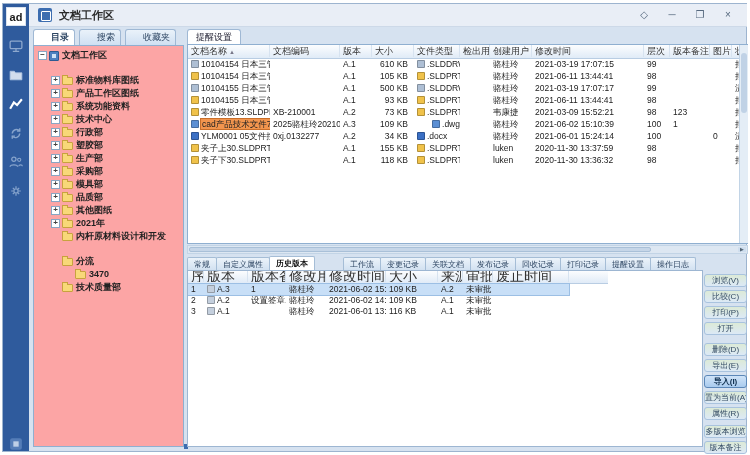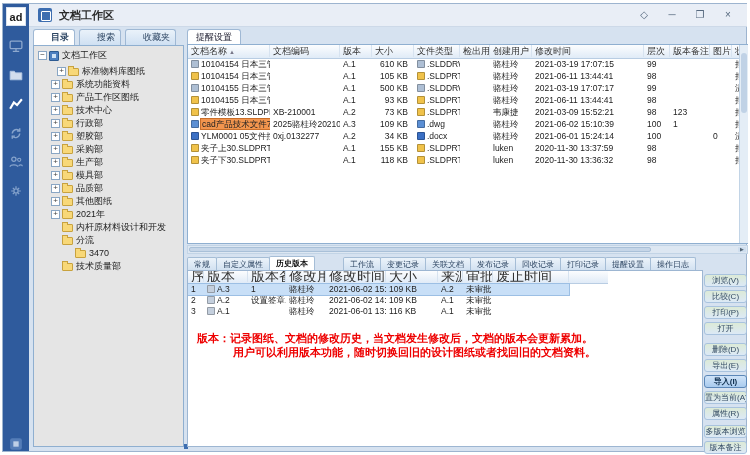--- a/index.html
+++ b/index.html
@@ -18,21 +18,21 @@
   #title-ic{position:absolute;left:9px;top:4px;width:14px;height:14px;background:#3c6db0;border-radius:2px;}
   #title-ic::after{content:'';position:absolute;left:3px;top:3px;width:8px;height:8px;border:1px solid #fff;border-radius:1px;}
   #title-text{position:absolute;left:30px;top:4px;font-size:11px;font-weight:bold;color:#2a2a2a;}
   .winctl{position:absolute;top:3px;width:22px;height:16px;text-align:center;line-height:16px;font-size:10px;color:#55687e;cursor:default;}
   
   #left-tabs{position:absolute;left:33px;top:29px;width:152px;height:17px;}
   .ltab{position:absolute;top:0;height:16px;border:1px solid #9fb8d4;border-bottom:none;border-radius:3px 3px 0 0;
     background:linear-gradient(#eaf2fa,#cfe0f2);font-size:9px;color:#2d4562;line-height:15px;padding:0 5px 0 17px;box-sizing:border-box;white-space:nowrap;}
   .ltab.active{background:#fff;font-weight:bold;}
   .ltab .tabic{position:absolute;left:3px;top:3px;width:11px;height:9px;}
-  #tree-box{position:absolute;left:33px;top:45px;width:151px;height:402px;background:#e5e5e5;border:1px solid #8fafd0;box-sizing:border-box;overflow:hidden;}
+  #tree-box{position:absolute;left:33px;top:45px;width:151px;height:402px;background:#fca5a5;border:1px solid #8fafd0;box-sizing:border-box;overflow:hidden;font-weight:bold;}
   .tnode{position:relative;height:13px;line-height:13px;font-size:9px;color:#222;white-space:nowrap;}
   .exp{display:inline-block;width:9px;height:9px;border:1px solid #89a6c4;background:#fff;box-sizing:border-box;
     font-size:8px;line-height:6px;text-align:center;color:#444;vertical-align:middle;margin-right:2px;}
   .exp.none{border:none;background:transparent;}
   .fold{display:inline-block;width:11px;height:8px;background:#f8d878;border:1px solid #c8a23e;border-radius:1px;
     position:relative;vertical-align:middle;margin-right:3px;box-sizing:border-box;}
   .fold::before{content:'';position:absolute;top:-3px;left:-1px;width:4px;height:2px;background:#f8d878;border:1px solid #c8a23e;border-bottom:none;}
   .wsic{display:inline-block;width:10px;height:10px;background:#4d7fc0;border:1px solid #2c5a92;border-radius:1px;
     position:relative;vertical-align:middle;margin-right:3px;box-sizing:border-box;}
   .wsic::after{content:'';position:absolute;left:2px;top:2px;width:4px;height:4px;background:#cfe2f6;}
@@ -142,34 +142,34 @@
     <span id="winctls"><span class="winctl" style="right: 92px;">◇</span><span class="winctl" style="right: 64px;">─</span><span class="winctl" style="right: 36px;">❐</span><span class="winctl" style="right: 8px;">×</span></span>
   </div>
 
   <div id="left-tabs">
       <div class="ltab active" style="left: 0px;"><span class="tabic catalog-icon"></span><span>目录</span></div>
       <div class="ltab" style="left: 46px;"><span class="tabic search-icon"></span><span>搜索</span></div>
       <div class="ltab" style="left: 92px;"><span class="tabic favorites-icon"></span><span>收藏夹</span></div>
     </div>
   <div id="tree-box">
       <div class="tnode" style="padding-left: 4px; margin-top: 3px;"><span class="exp">−</span><span class="wsic"></span><span class="lbl">文档工作区</span></div>
-      <div class="tnode" style="padding-left: 23px; margin-top: 3px;"><span class="exp">+</span><span class="fold"></span><span class="lbl">标准物料库图纸</span></div>
+      <div class="tnode" style="padding-left: 17px; margin-top: 12px;"><span class="exp">+</span><span class="fold"></span><span class="lbl">标准物料库图纸</span></div>
+      <div class="tnode" style="padding-left: 17px; margin-top: 0px;"><span class="exp">+</span><span class="fold"></span><span class="lbl">产品工作区图纸</span></div>
       <div class="tnode" style="padding-left: 17px; margin-top: 0px;"><span class="exp">+</span><span class="fold"></span><span class="lbl">系统功能资料</span></div>
-      <div class="tnode" style="padding-left: 17px; margin-top: 0px;"><span class="exp">+</span><span class="fold"></span><span class="lbl">产品工作区图纸</span></div>
       <div class="tnode" style="padding-left: 17px; margin-top: 0px;"><span class="exp">+</span><span class="fold"></span><span class="lbl">技术中心</span></div>
       <div class="tnode" style="padding-left: 17px; margin-top: 0px;"><span class="exp">+</span><span class="fold"></span><span class="lbl">行政部</span></div>
       <div class="tnode" style="padding-left: 17px; margin-top: 0px;"><span class="exp">+</span><span class="fold"></span><span class="lbl">塑胶部</span></div>
+      <div class="tnode" style="padding-left: 17px; margin-top: 0px;"><span class="exp">+</span><span class="fold"></span><span class="lbl">生产部</span></div>
       <div class="tnode" style="padding-left: 17px; margin-top: 0px;"><span class="exp">+</span><span class="fold"></span><span class="lbl">采购部</span></div>
-      <div class="tnode" style="padding-left: 17px; margin-top: 0px;"><span class="exp">+</span><span class="fold"></span><span class="lbl">生产部</span></div>
       <div class="tnode" style="padding-left: 17px; margin-top: 0px;"><span class="exp">+</span><span class="fold"></span><span class="lbl">模具部</span></div>
       <div class="tnode" style="padding-left: 17px; margin-top: 0px;"><span class="exp">+</span><span class="fold"></span><span class="lbl">品质部</span></div>
       <div class="tnode" style="padding-left: 17px; margin-top: 0px;"><span class="exp">+</span><span class="fold"></span><span class="lbl">其他图纸</span></div>
       <div class="tnode" style="padding-left: 17px; margin-top: 0px;"><span class="exp">+</span><span class="fold"></span><span class="lbl">2021年</span></div>
       <div class="tnode" style="padding-left: 17px; margin-top: 0px;"><span class="exp none"></span><span class="fold"></span><span class="lbl">内杆原材料设计和开发</span></div>
-      <div class="tnode" style="padding-left: 17px; margin-top: 0px;"><span class="exp none"></span><span class="fold"></span><span class="lbl">分流</span></div>
+      <div class="tnode" style="padding-left: 17px; margin-top: 12px;"><span class="exp none"></span><span class="fold"></span><span class="lbl">分流</span></div>
       <div class="tnode" style="padding-left: 30px; margin-top: 0px;"><span class="exp none"></span><span class="fold"></span><span class="lbl">3470</span></div>
       <div class="tnode" style="padding-left: 17px; margin-top: 0px;"><span class="exp none"></span><span class="fold"></span><span class="lbl">技术质量部</span></div>
     </div>
   <div id="splitter"></div>
   <div id="split-mark"></div>
 
   <div id="doc-tab">提醒设置</div>
   <div id="doc-box">
     <div id="doc-header">
         <div class="dh" style="left: 0px; width: 82px;">文档名称<span class="sort">▲</span></div>
@@ -254,21 +254,21 @@
           <div class="dc" style="left: 456px; width: 26px;">98</div>
           <div class="dc" style="left: 482px; width: 40px;">123</div>
           <div class="dc" style="left: 522px; width: 22px;"></div>
           <div class="dc" style="left: 544px; width: 30px;">拟</div>
         </div>
         <div class="drow" style="top: 73px;">
           <div class="dc" style="left: 0px; width: 82px;"><span class="fic dwg-icon"></span><span class="namehl">cad产品技术文件7.dwg</span></div>
           <div class="dc" style="left: 82px; width: 70px;">2025骆桂玲202106...</div>
           <div class="dc" style="left: 152px; width: 32px;">A.3</div>
           <div class="dc num" style="left: 184px; width: 42px;">109 KB</div>
-          <div class="dc" style="left: 226px; width: 46px;"><span class="fic dwg-icon"></span><span>.dwg</span></div>
+          <div class="dc" style="left: 226px; width: 46px; text-align: right;"><span class="fic dwg-icon"></span><span>.dwg</span></div>
           <div class="dc" style="left: 272px; width: 30px;"></div>
           <div class="dc" style="left: 302px; width: 42px;">骆桂玲</div>
           <div class="dc" style="left: 344px; width: 112px;">2021-06-02 15:10:39</div>
           <div class="dc" style="left: 456px; width: 26px;">100</div>
           <div class="dc" style="left: 482px; width: 40px;">1</div>
           <div class="dc" style="left: 522px; width: 22px;"></div>
           <div class="dc" style="left: 544px; width: 30px;">拟</div>
         </div>
         <div class="drow" style="top: 85px;">
           <div class="dc" style="left: 0px; width: 82px;"><span class="fic docx-icon"></span><span>YLM0001 05文件控制.docx</span></div>
@@ -378,24 +378,20 @@
           <div class="hc" style="left: 60px; width: 38px;"></div>
           <div class="hc" style="left: 98px; width: 40px;">骆桂玲</div>
           <div class="hc" style="left: 138px; width: 60px;">2021-06-01 13:49:04</div>
           <div class="hc" style="left: 198px; width: 52px;">116 KB</div>
           <div class="hc" style="left: 250px; width: 25px;">A.1</div>
           <div class="hc" style="left: 275px; width: 30px;">未审批</div>
           <div class="hc" style="left: 305px; width: 76px;"></div>
         </div>
       </div>
   </div>
-  <div id="note">
-    <div class="l1">版本：记录图纸、文档的修改历史，当文档发生修改后，文档的版本会更新累加。</div>
-    <div class="l2">用户可以利用版本功能，随时切换回旧的设计图纸或者找回旧的文档资料。</div>
-  </div>
 
   <div id="actions">
       <div class="abtn" style="top: 2px;">浏览(V)</div>
       <div class="abtn" style="top: 18px;">比较(C)</div>
       <div class="abtn" style="top: 34px;">打印(P)</div>
       <div class="abtn" style="top: 50px;">打开</div>
       <div class="abtn" style="top: 71px;">删除(D)</div>
       <div class="abtn" style="top: 87px;">导出(E)</div>
       <div class="abtn active" style="top: 103px;">导入(I)</div>
       <div class="abtn" style="top: 119px;">置为当前(A)</div>

